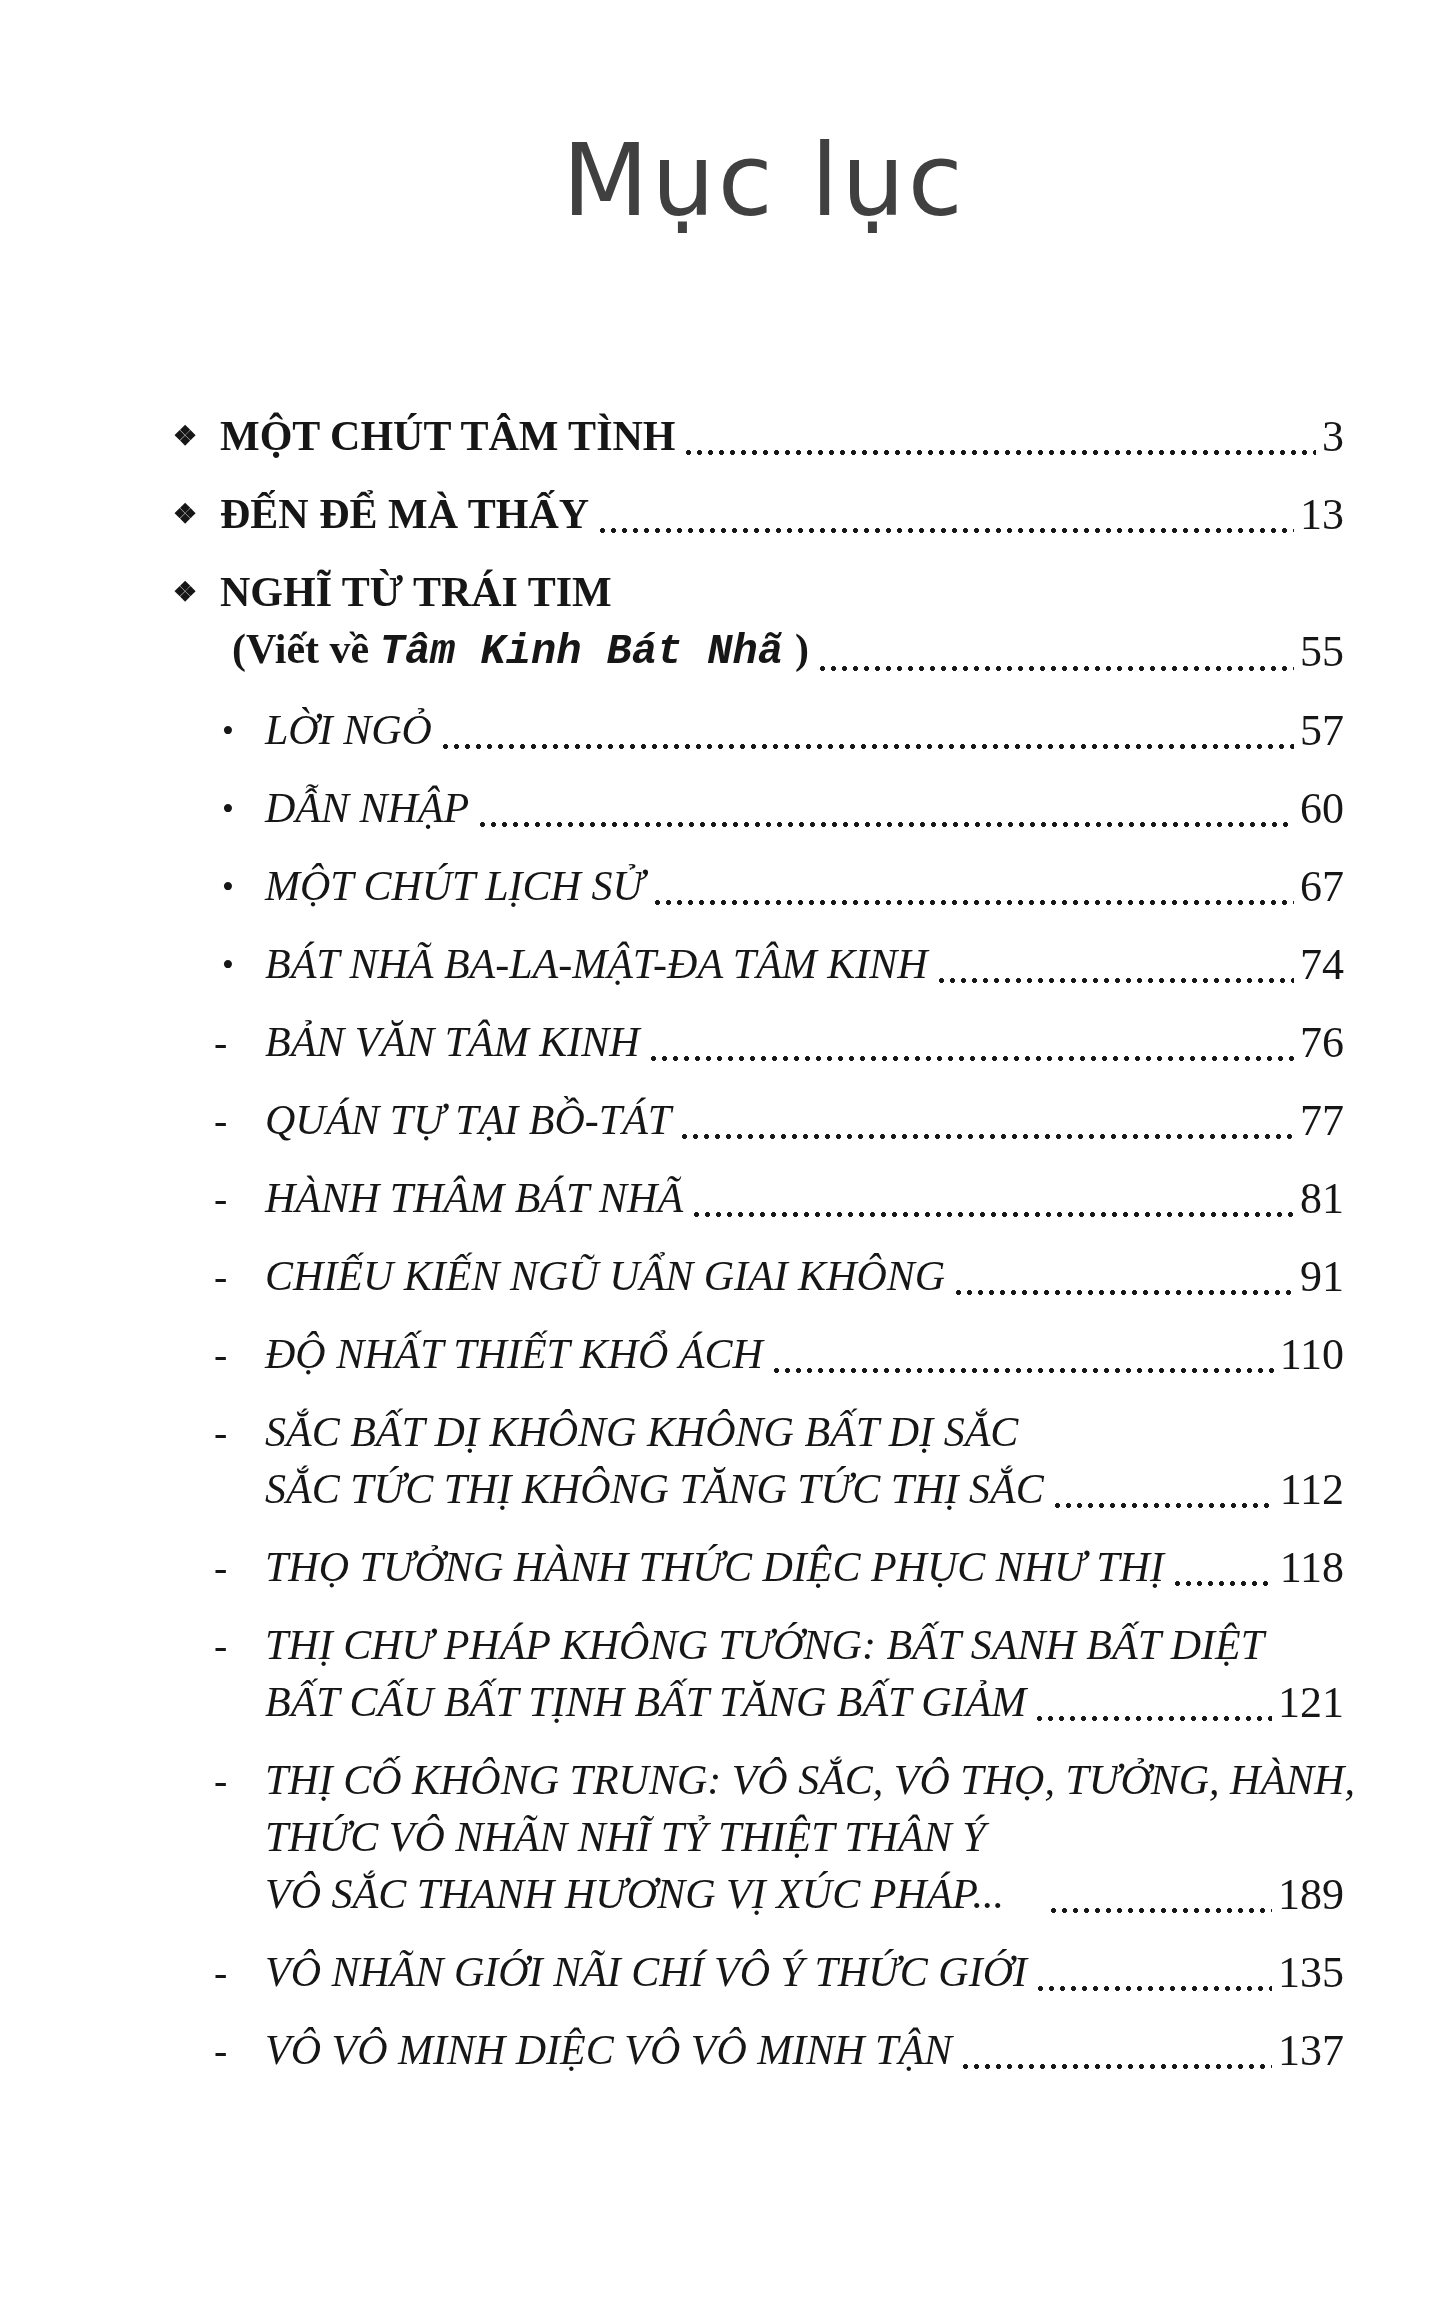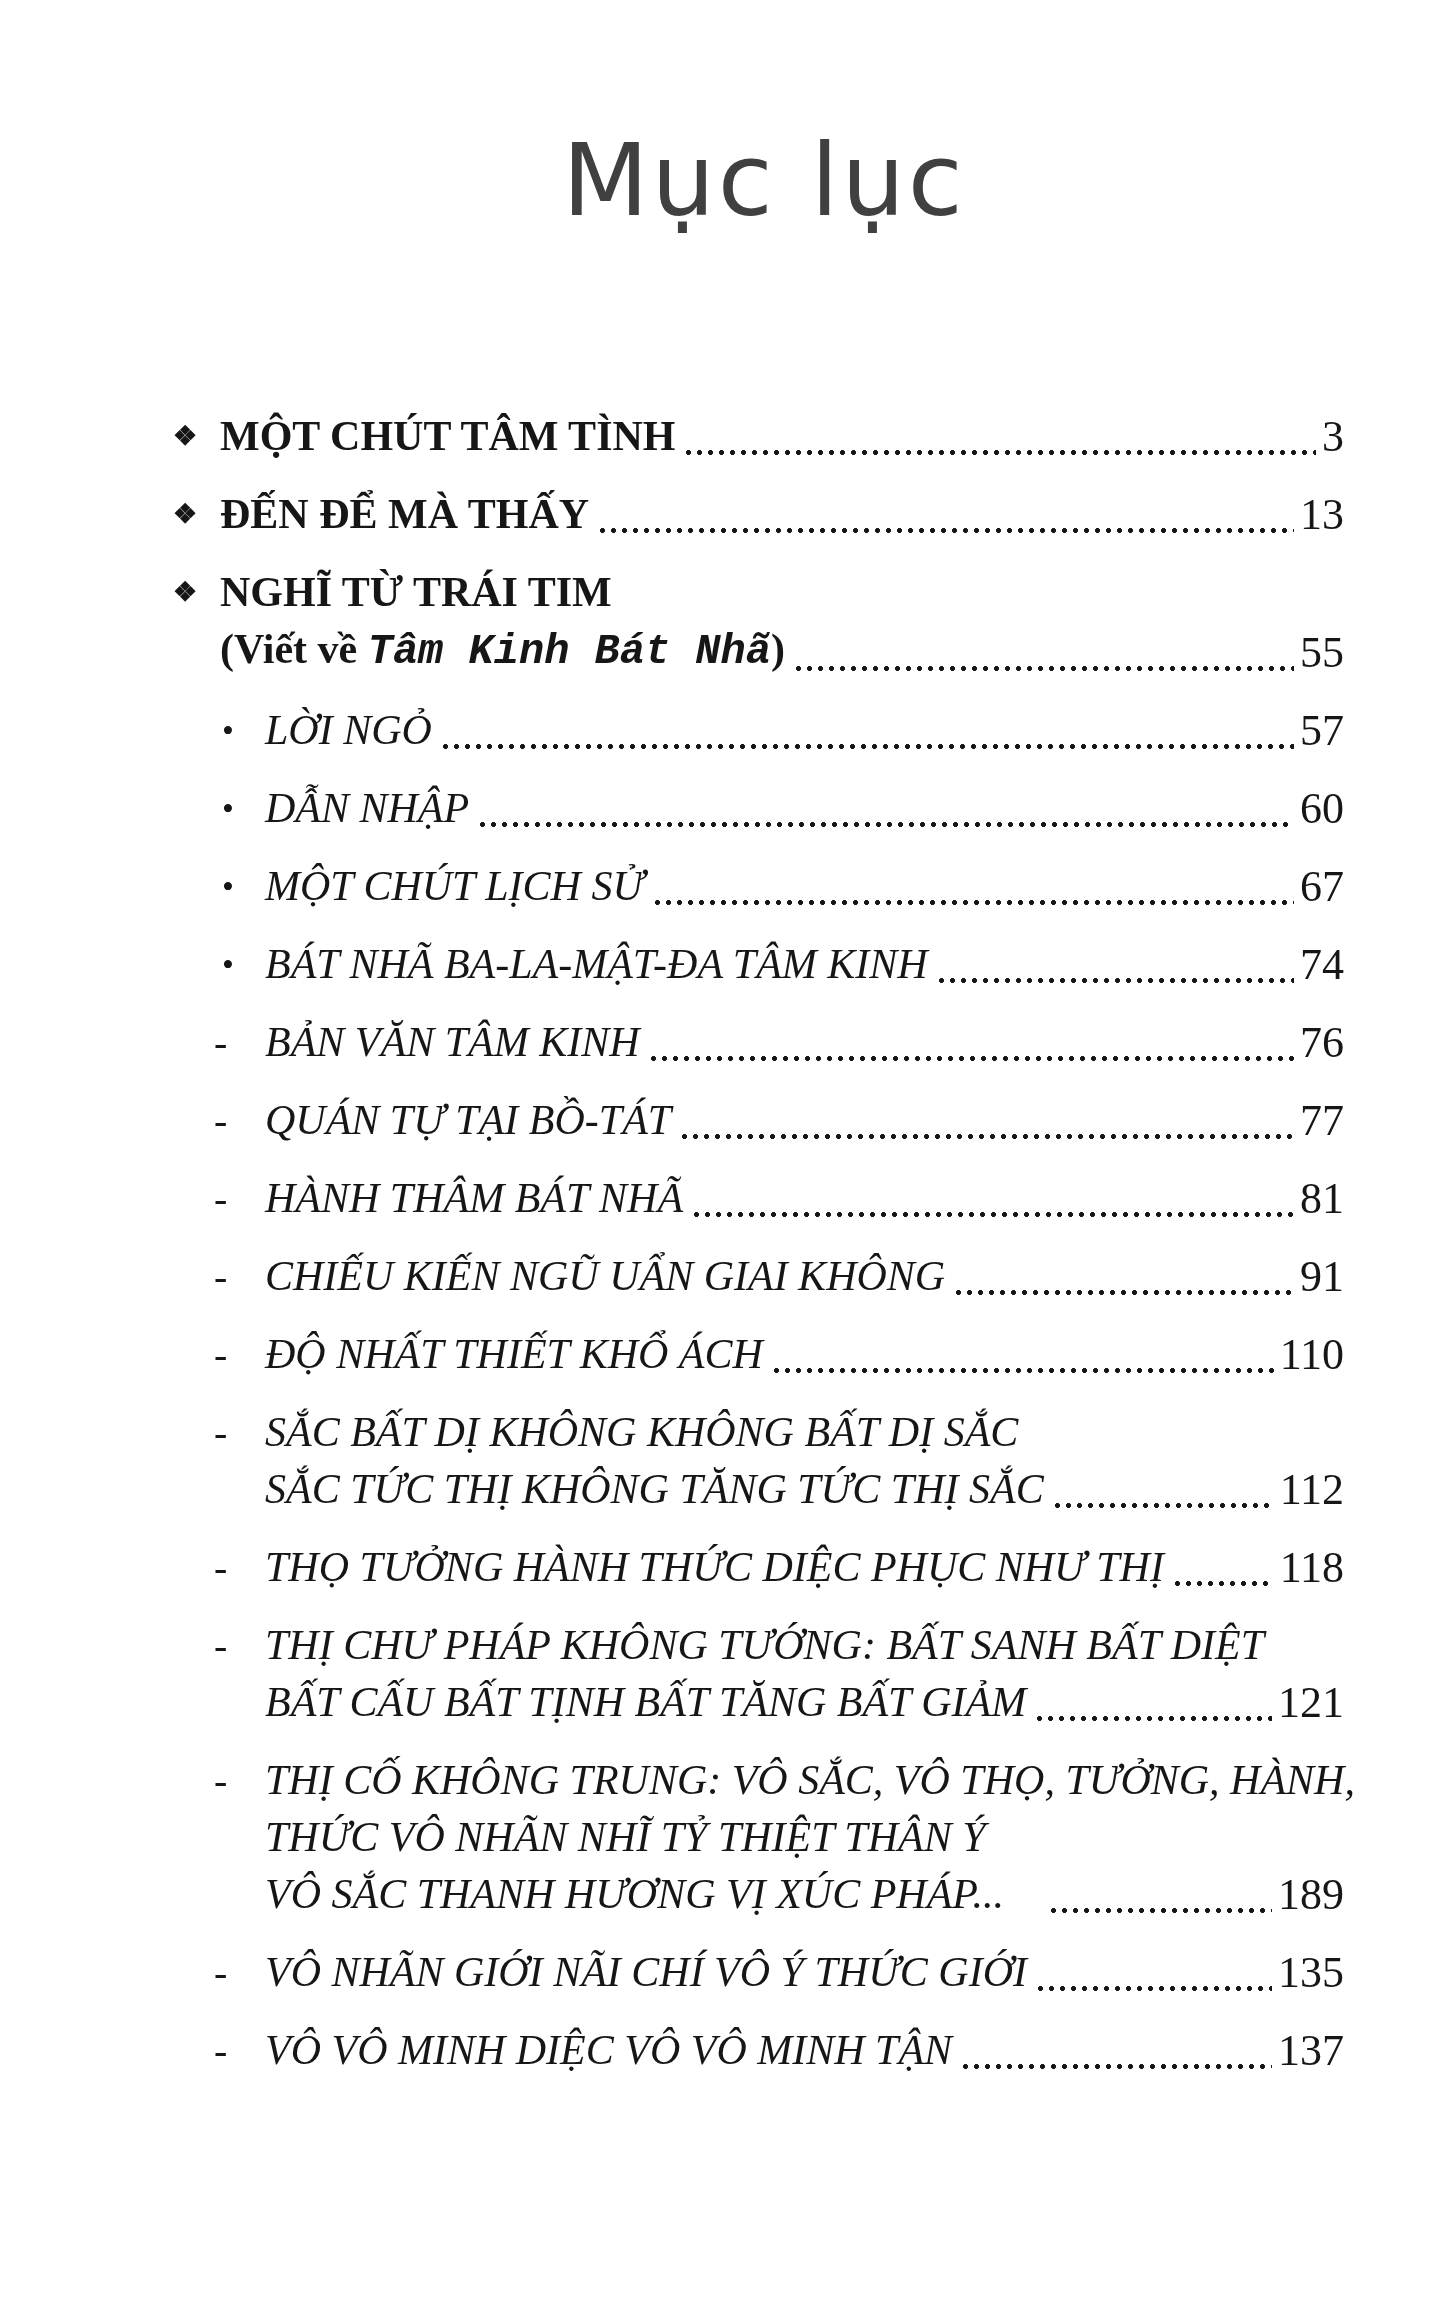--- a/index.html
+++ b/index.html
@@ -47,26 +47,26 @@
   .l1 .bullet{width:47px;font-size:27px;}
   
   .l2{padding-left:222px;font-style:italic;}
   .l2 .bullet{width:43px;font-size:34px;font-style:normal;}
   
   .l3{padding-left:214px;font-style:italic;}
   .l3 .bullet{width:51px;font-size:40px;font-style:normal;}
   .content{flex:1 1 auto;min-width:0;display:block;}
   .line{
     display:flex;
-    align-items:flex-end;
+    align-items:center;
     white-space:nowrap;
   }
   .line .text{flex:none;}
   .seg-italic{font-style:italic;font-family:Liberation Mono, monospace;}
-  .subline .seg-upright{font-style:normal;}
+  .subline .seg-upright{font-style:normal;margin-left:12px;}
   .dots{
     flex:1 1 auto;
     align-self:flex-end;
     height:9px;
     margin:0 6px 8px 8px;
     background-image:radial-gradient(circle,#161616 2.2px,rgba(0,0,0,0) 2.8px);
     background-size:11px 9px;
     background-repeat:repeat-x;
     background-position:left bottom;
     min-width:24px;

